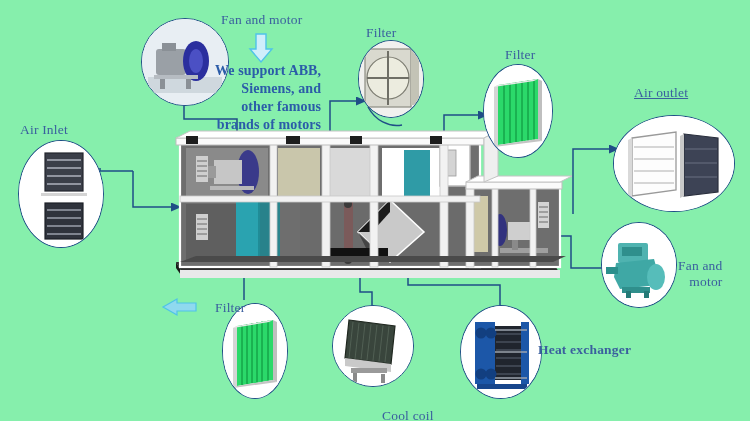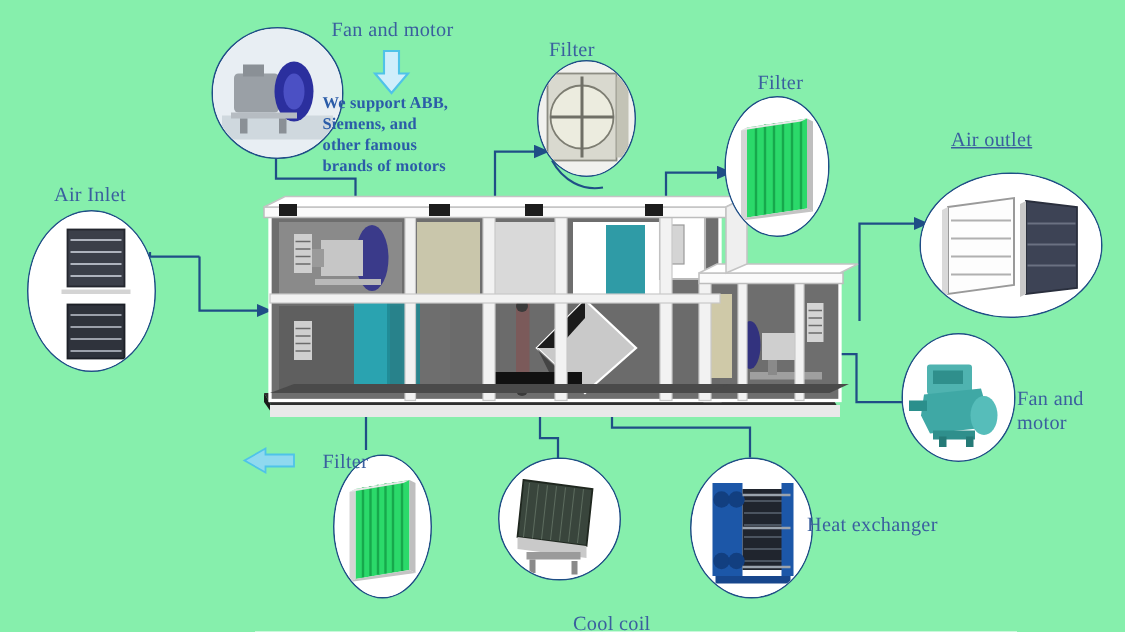--- a/index.html
+++ b/index.html
@@ -2,22 +2,22 @@
 <html><head>
 <meta charset="utf-8">
 <style>
   html,body{margin:0;padding:0;background:#fff;}
   body{width:750px;height:421px;overflow:hidden;
        font-family:"Liberation Serif","DejaVu Serif",serif;}
   #stage{position:relative;width:750px;height:421px;background:#86efac;}
 
   .lbl{position:absolute;color:#3a5f9e;font-size:13.5px;line-height:1.15;
        white-space:pre-line;letter-spacing:.2px;}
-  .promo{position:absolute;color:#2b5ca8;font-weight:bold;font-size:11px;
-         line-height:1.28;white-space:pre-line;letter-spacing:.1px;}
+  .promo{position:absolute;color:#2b5ca8;font-weight:bold;font-size:14px;
+         line-height:1.28;white-space:pre-line;letter-spacing:.1px;text-align:right;}
 
   svg.layer{position:absolute;left:0;top:0;width:750px;height:421px;overflow:visible;}
   .callout{position:absolute;border:1.6px solid #1f4e86;border-radius:50%;
            background:#fff;overflow:hidden;}
   .photo{position:absolute;left:0;top:0;width:100%;height:100%;}
 </style>
 </head>
 <body>
 
 <div id="stage">
@@ -216,21 +216,21 @@
       <g stroke="#aeb3bd" stroke-width="1.3">
         <path d="M28,19 H62 M28,27 H62 M28,35 H62 M28,43 H62"></path>
       </g>
       <rect x="22" y="52" width="46" height="3" fill="#d4d4d4"></rect>
       <rect x="26" y="62" width="38" height="36" fill="#2f333c" stroke="#1d2027" stroke-width="1.2"></rect>
       <g stroke="#9ba0aa" stroke-width="1.3">
         <path d="M28,69 H62 M28,77 H62 M28,85 H62 M28,93 H62"></path>
       </g>
     </svg>
   </div>
-  <div class="lbl" style="left:36px;top:122px;text-align:center;">Air Inlet</div>
+  <div class="lbl" style="left:20px;top:122px;text-align:center;">Air Inlet</div>
 
   <svg class="layer">
     <path d="M196,307 L196,303 L177,303 L177,299 L163,307 L177,315 L177,311 L196,311 Z" fill="#8fd9ef" stroke="#4fc3e8" stroke-width="1.2"></path>
   </svg>
 
   <div class="callout" style="left:222px;top:303px;width:64px;height:94px;">
     <svg class="photo" viewBox="0 0 64 94">
       <rect width="64" height="94" fill="#fff"></rect>
       <polygon points="14,22 50,16 50,76 14,82" fill="#2bd96a"></polygon>
       <g stroke="#17a84c" stroke-width="1.6">
@@ -271,31 +271,31 @@
       <circle cx="20" cy="27" r="5.5" fill="#123f80"></circle>
       <circle cx="30" cy="27" r="5.5" fill="#123f80"></circle>
       <circle cx="20" cy="68" r="5.5" fill="#123f80"></circle>
       <circle cx="30" cy="68" r="5.5" fill="#123f80"></circle>
       <rect x="16" y="78" width="50" height="5" fill="#17468c"></rect>
       <g stroke="#9aa3ad" stroke-width="1.6">
         <path d="M34,24 H66 M34,46 H66 M34,72 H66"></path>
       </g>
     </svg>
   </div>
-  <div class="lbl" style="left:538px;top:342px;">Heat exchanger</div>
+  <div class="lbl" style="left:538px;top:342px;font-weight:bold;">Heat exchanger</div>
 
   <div class="callout" style="left:601px;top:222px;width:74px;height:84px;">
     <svg class="photo" viewBox="0 0 74 84">
       <rect width="74" height="84" fill="#fff"></rect>
       <rect x="16" y="20" width="30" height="20" rx="2" fill="#4fb3b0"></rect>
       <rect x="20" y="24" width="20" height="9" fill="#2f8f8c"></rect>
       <path d="M14,40 L52,36 L56,50 L56,62 L18,66 L12,54 Z" fill="#3fa8a5"></path>
       <ellipse cx="54" cy="54" rx="9" ry="13" fill="#56bdba"></ellipse>
       <rect x="4" y="44" width="12" height="7" fill="#2b8f8c"></rect>
       <rect x="20" y="64" width="28" height="6" fill="#2f8f8c"></rect>
       <rect x="24" y="68" width="5" height="7" fill="#257a77"></rect>
       <rect x="42" y="68" width="5" height="7" fill="#257a77"></rect>
     </svg>
   </div>
-  <div class="lbl" style="left:678px;top:258px;">Fan and
+  <div class="lbl" style="left:678px;top:258px;text-align:right;">Fan and
 motor</div>
 
 </div>
 
 </body></html>

